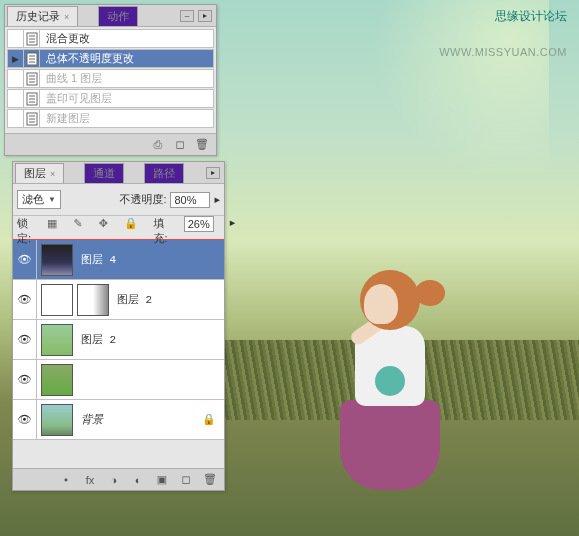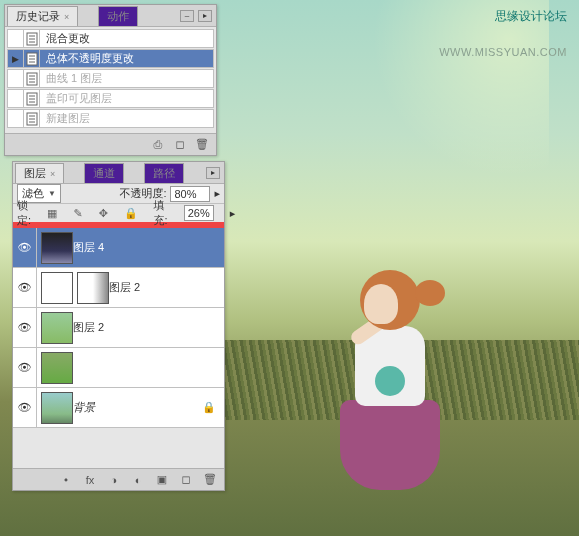--- a/index.html
+++ b/index.html
@@ -36,35 +36,35 @@
 .history-row { display: flex; align-items: center; height: 19px; border: 1px solid #c0c0c0; margin-bottom: 1px; background: #fff; }
 .history-row .slot { width: 16px; height: 100%; border-right: 1px solid #c0c0c0; display: flex; align-items: center; justify-content: center; }
 .history-row .label { padding-left: 6px; flex: 1; }
 .history-row.selected { background: #5a7db8; color: #fff; }
 .history-row.disabled .label { color: #aaa; }
 .history-row .play { font-size: 9px; color: #333; }
 
 .panel-footer { position: absolute; bottom: 0; left: 0; right: 0; height: 22px; background: #d4d4d4; border-top: 1px solid #b0b0b0; display: flex; align-items: center; justify-content: flex-end; gap: 6px; padding-right: 6px; }
 .footer-icon { width: 16px; height: 14px; display: flex; align-items: center; justify-content: center; color: #555; cursor: pointer; font-size: 11px; }
 
-.opts-row { display: flex; align-items: center; height: 20px; padding: 0 4px; gap: 4px; border-bottom: 1px solid #c0c0c0; }
+.opts-row { display: flex; align-items: center; height: 32px; padding: 0 4px; gap: 4px; border-bottom: 1px solid #c0c0c0; }
 .select-box { background: #fff; border: 1px solid #999; padding: 1px 4px; display: flex; align-items: center; gap: 4px; cursor: pointer; }
 .select-box .arrow { font-size: 8px; color: #555; }
 .pct-input { background: #fff; border: 1px solid #999; width: 40px; padding: 1px 3px; text-align: left; }
 
-.lock-row { display: flex; align-items: center; height: 24px; padding: 0 4px; gap: 16px; border-bottom: 6px solid #ef4444; }
+.lock-row { display: flex; align-items: flex-start; height: 24px; padding: 0 4px; gap: 16px; border-bottom: 1px solid #ef4444; }
 .lock-icon { width: 14px; height: 14px; display: flex; align-items: center; justify-content: center; color: #666; cursor: pointer; font-size: 11px; }
 
 .layer-list { overflow-y: auto; }
 .layer-row { display: flex; align-items: center; height: 40px; border-bottom: 1px solid #c0c0c0; background: #fff; }
 .layer-row.selected { background: #5a7db8; color: #fff; }
 .eye-col { width: 24px; height: 100%; border-right: 1px solid #c0c0c0; display: flex; align-items: center; justify-content: center; cursor: pointer; }
 .thumb { width: 32px; height: 32px; border: 1px solid #555; margin-left: 4px; background: #888; }
 .mask-thumb { width: 32px; height: 32px; border: 1px solid #555; margin-left: 4px; background: linear-gradient(to right, #fff 50%, #888 100%); }
-.layer-label { flex: 1; }
+.layer-label { padding-left: 8px; flex: 1; font-family: Liberation Mono, monospace; }
 .layer-lock { margin-right: 8px; color: #777; font-size: 11px; }
 .layer-row .italic { font-style: italic; }
 
 .thumb.t4 { background: linear-gradient(to bottom, #222 0%, #335 60%, #88a 100%); }
 .thumb.t3 { background: #fff; }
 .thumb.t2 { background: linear-gradient(to bottom, #9c9 0%, #8b6 100%); }
 .thumb.t1 { background: linear-gradient(to bottom, #8a6 0%, #6a4 100%); }
 .thumb.t0 { background: linear-gradient(to bottom, #9cc 0%, #8b8 70%, #686 100%); }
 
 .layers-footer { position: absolute; bottom: 0; left: 0; right: 0; height: 22px; background: #d4d4d4; border-top: 1px solid #b0b0b0; display: flex; align-items: center; justify-content: flex-end; gap: 8px; padding-right: 6px; }

